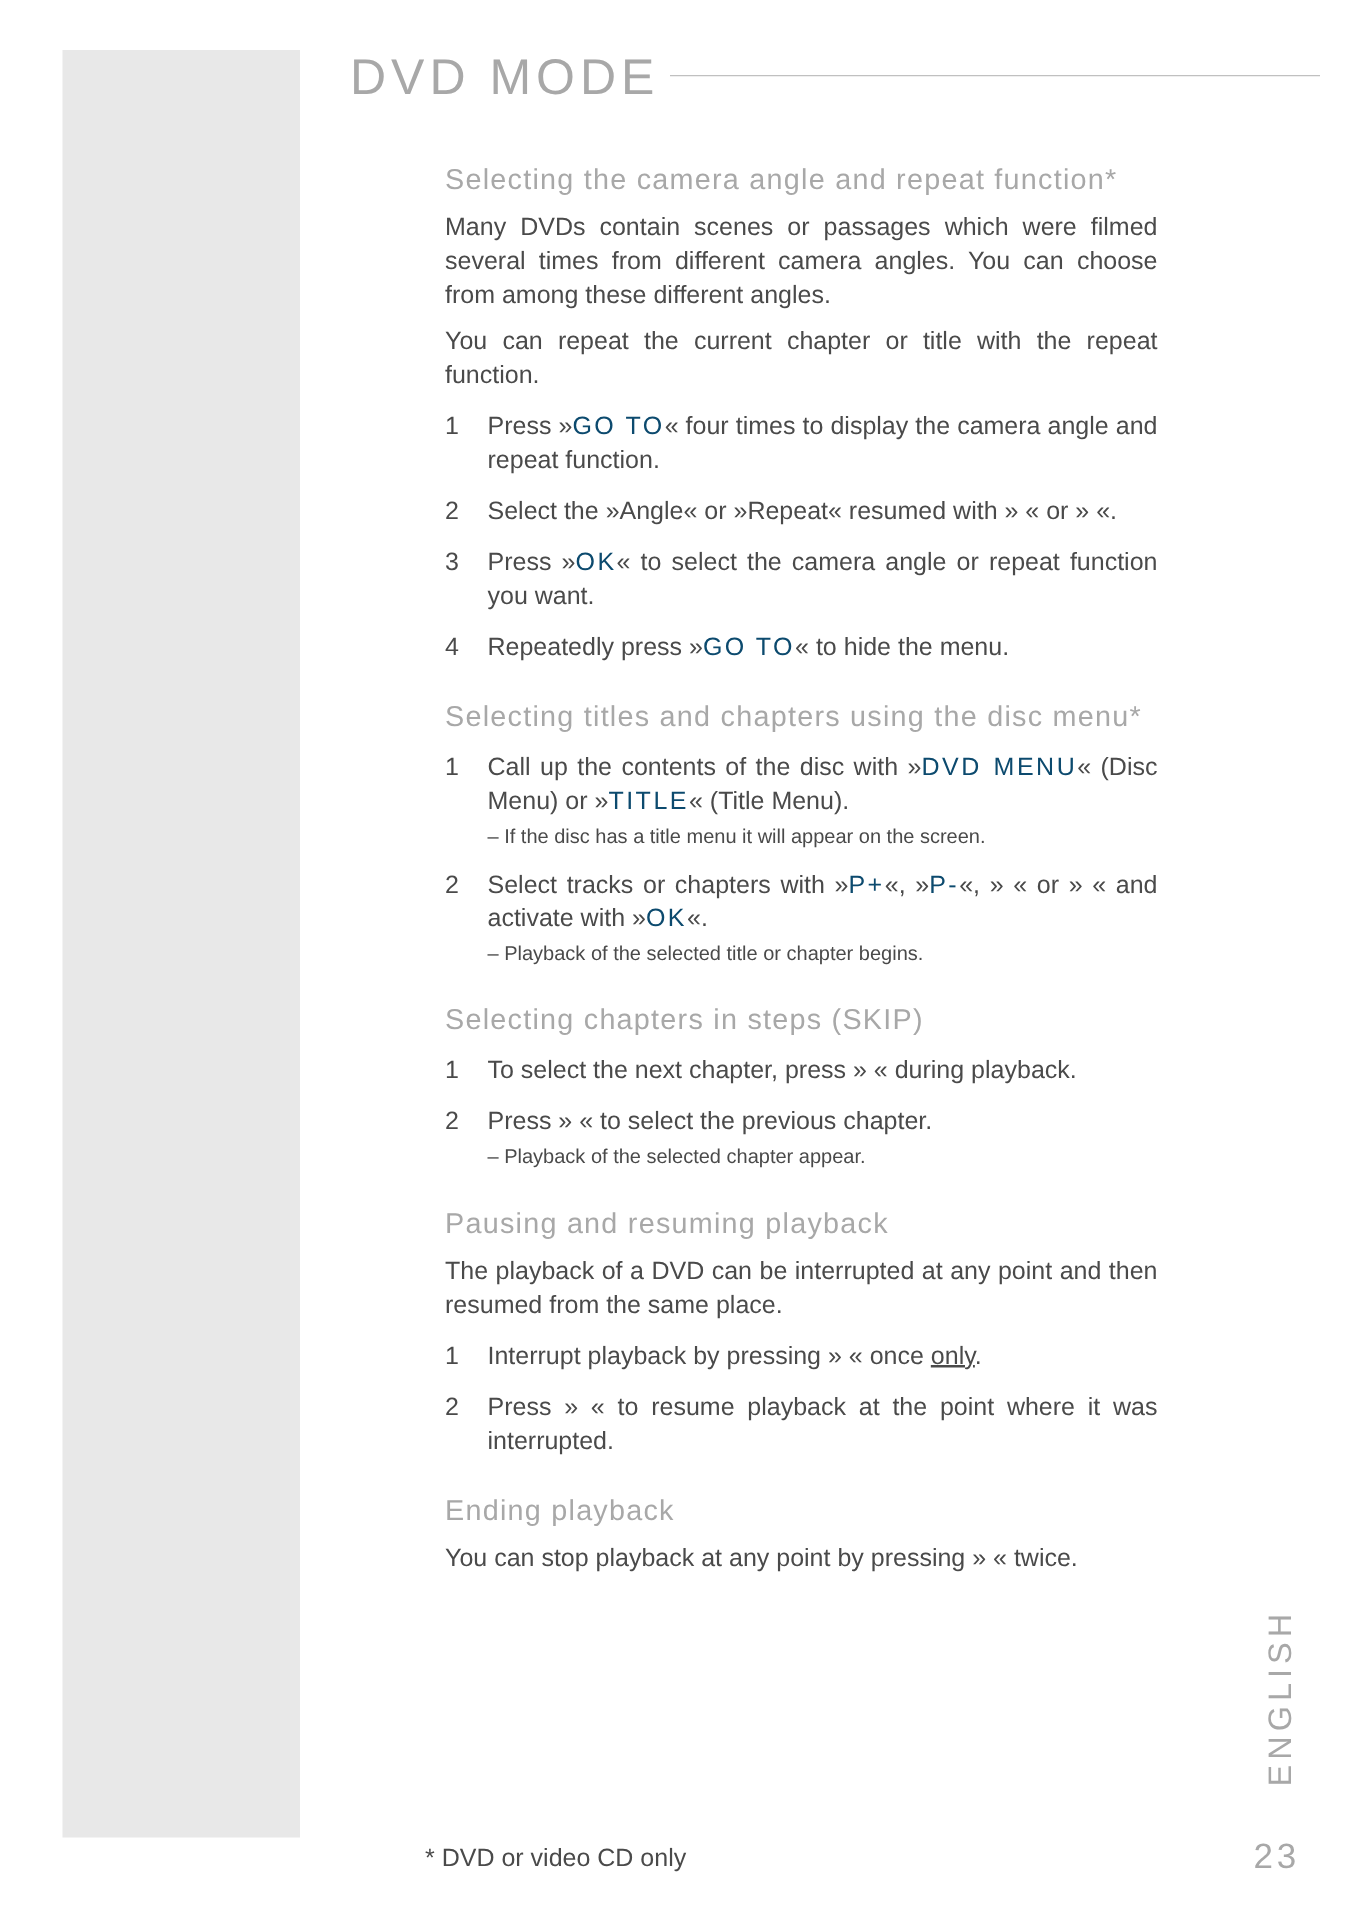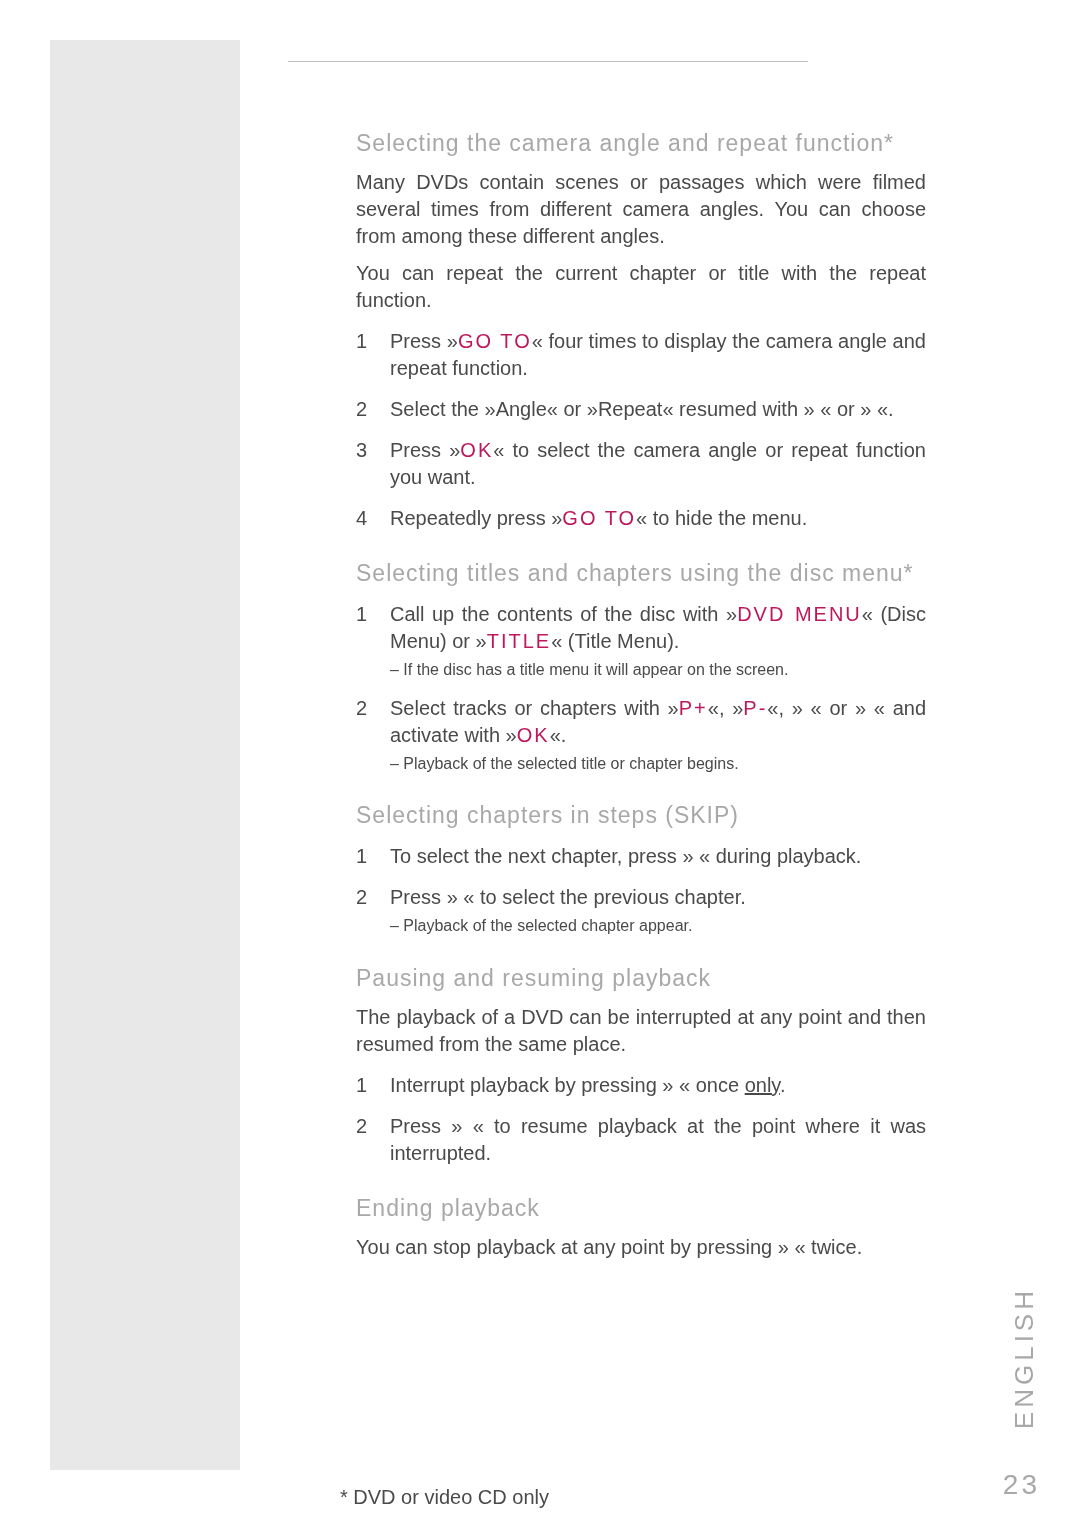--- a/index.html
+++ b/index.html
@@ -74,32 +74,32 @@
   }
   ol.steps>li:before{
     content:counter(step);
     position:absolute;
     left:0;
     top:0;
     font-size:20px;
     color:#4a4a4a;
   }
   .btn{
-    color:#be185d;
+    color:#0c4a6e;
     letter-spacing:2px;
   }
   .note{
     font-size:16px;
     line-height:1.35;
     margin:4px 0 0 0;
   }
   .footnote{
     position:absolute;
     left:340px;
-    bottom:20px;
+    bottom:30px;
     font-size:20px;
     color:#4a4a4a;
   }
   .lang-vert{
     position:absolute;
     right:40px;
     bottom:100px;
     font-size:26px;
     letter-spacing:4px;
     color:#a8a8a8;
@@ -115,21 +115,21 @@
     color:#a8a8a8;
   }
 </style>
 </head>
 <body>
 
 <div class="left-bar"></div>
 
 <div class="content">
   <h1 class="page-title">
-    <span class="title-rule"></span>
+    <span>DVD MODE</span><span class="title-rule"></span>
   </h1>
 
   <div class="indent">
 
     <h2 class="sub">Selecting the camera angle and repeat function*</h2>
     <p class="body">Many DVDs contain scenes or passages which were filmed several times from different camera angles. You can choose from among these different angles.</p>
     <p class="body">You can repeat the current chapter or title with the repeat function.</p>
     <ol class="steps">
       <li>
         <span>Press »</span><span class="btn">GO TO</span><span>« four times to display the camera angle and repeat function.</span>

